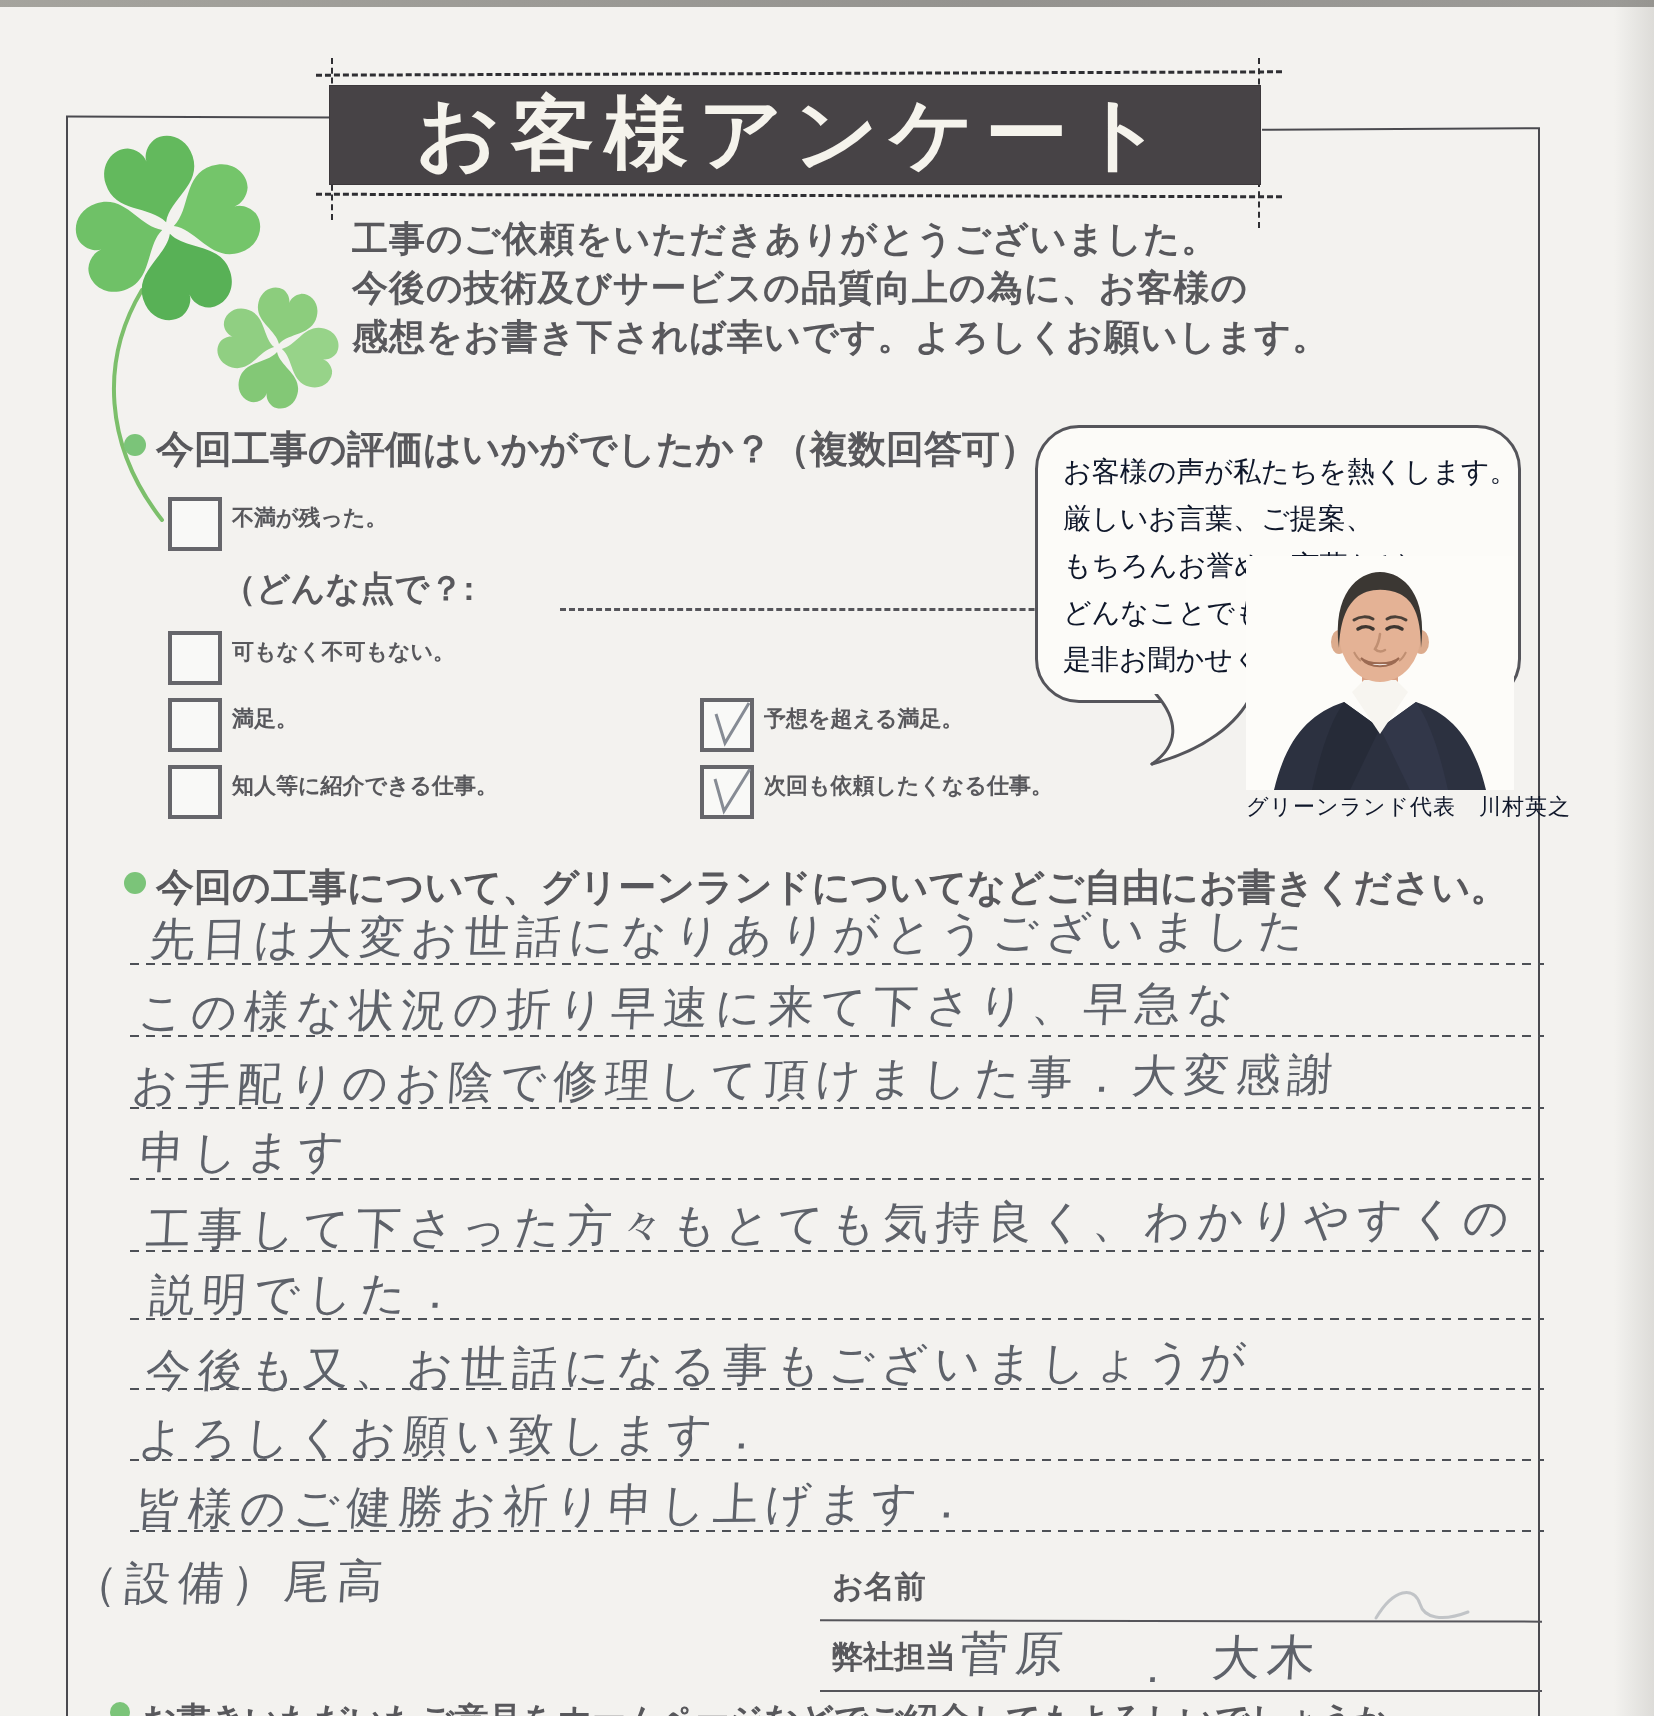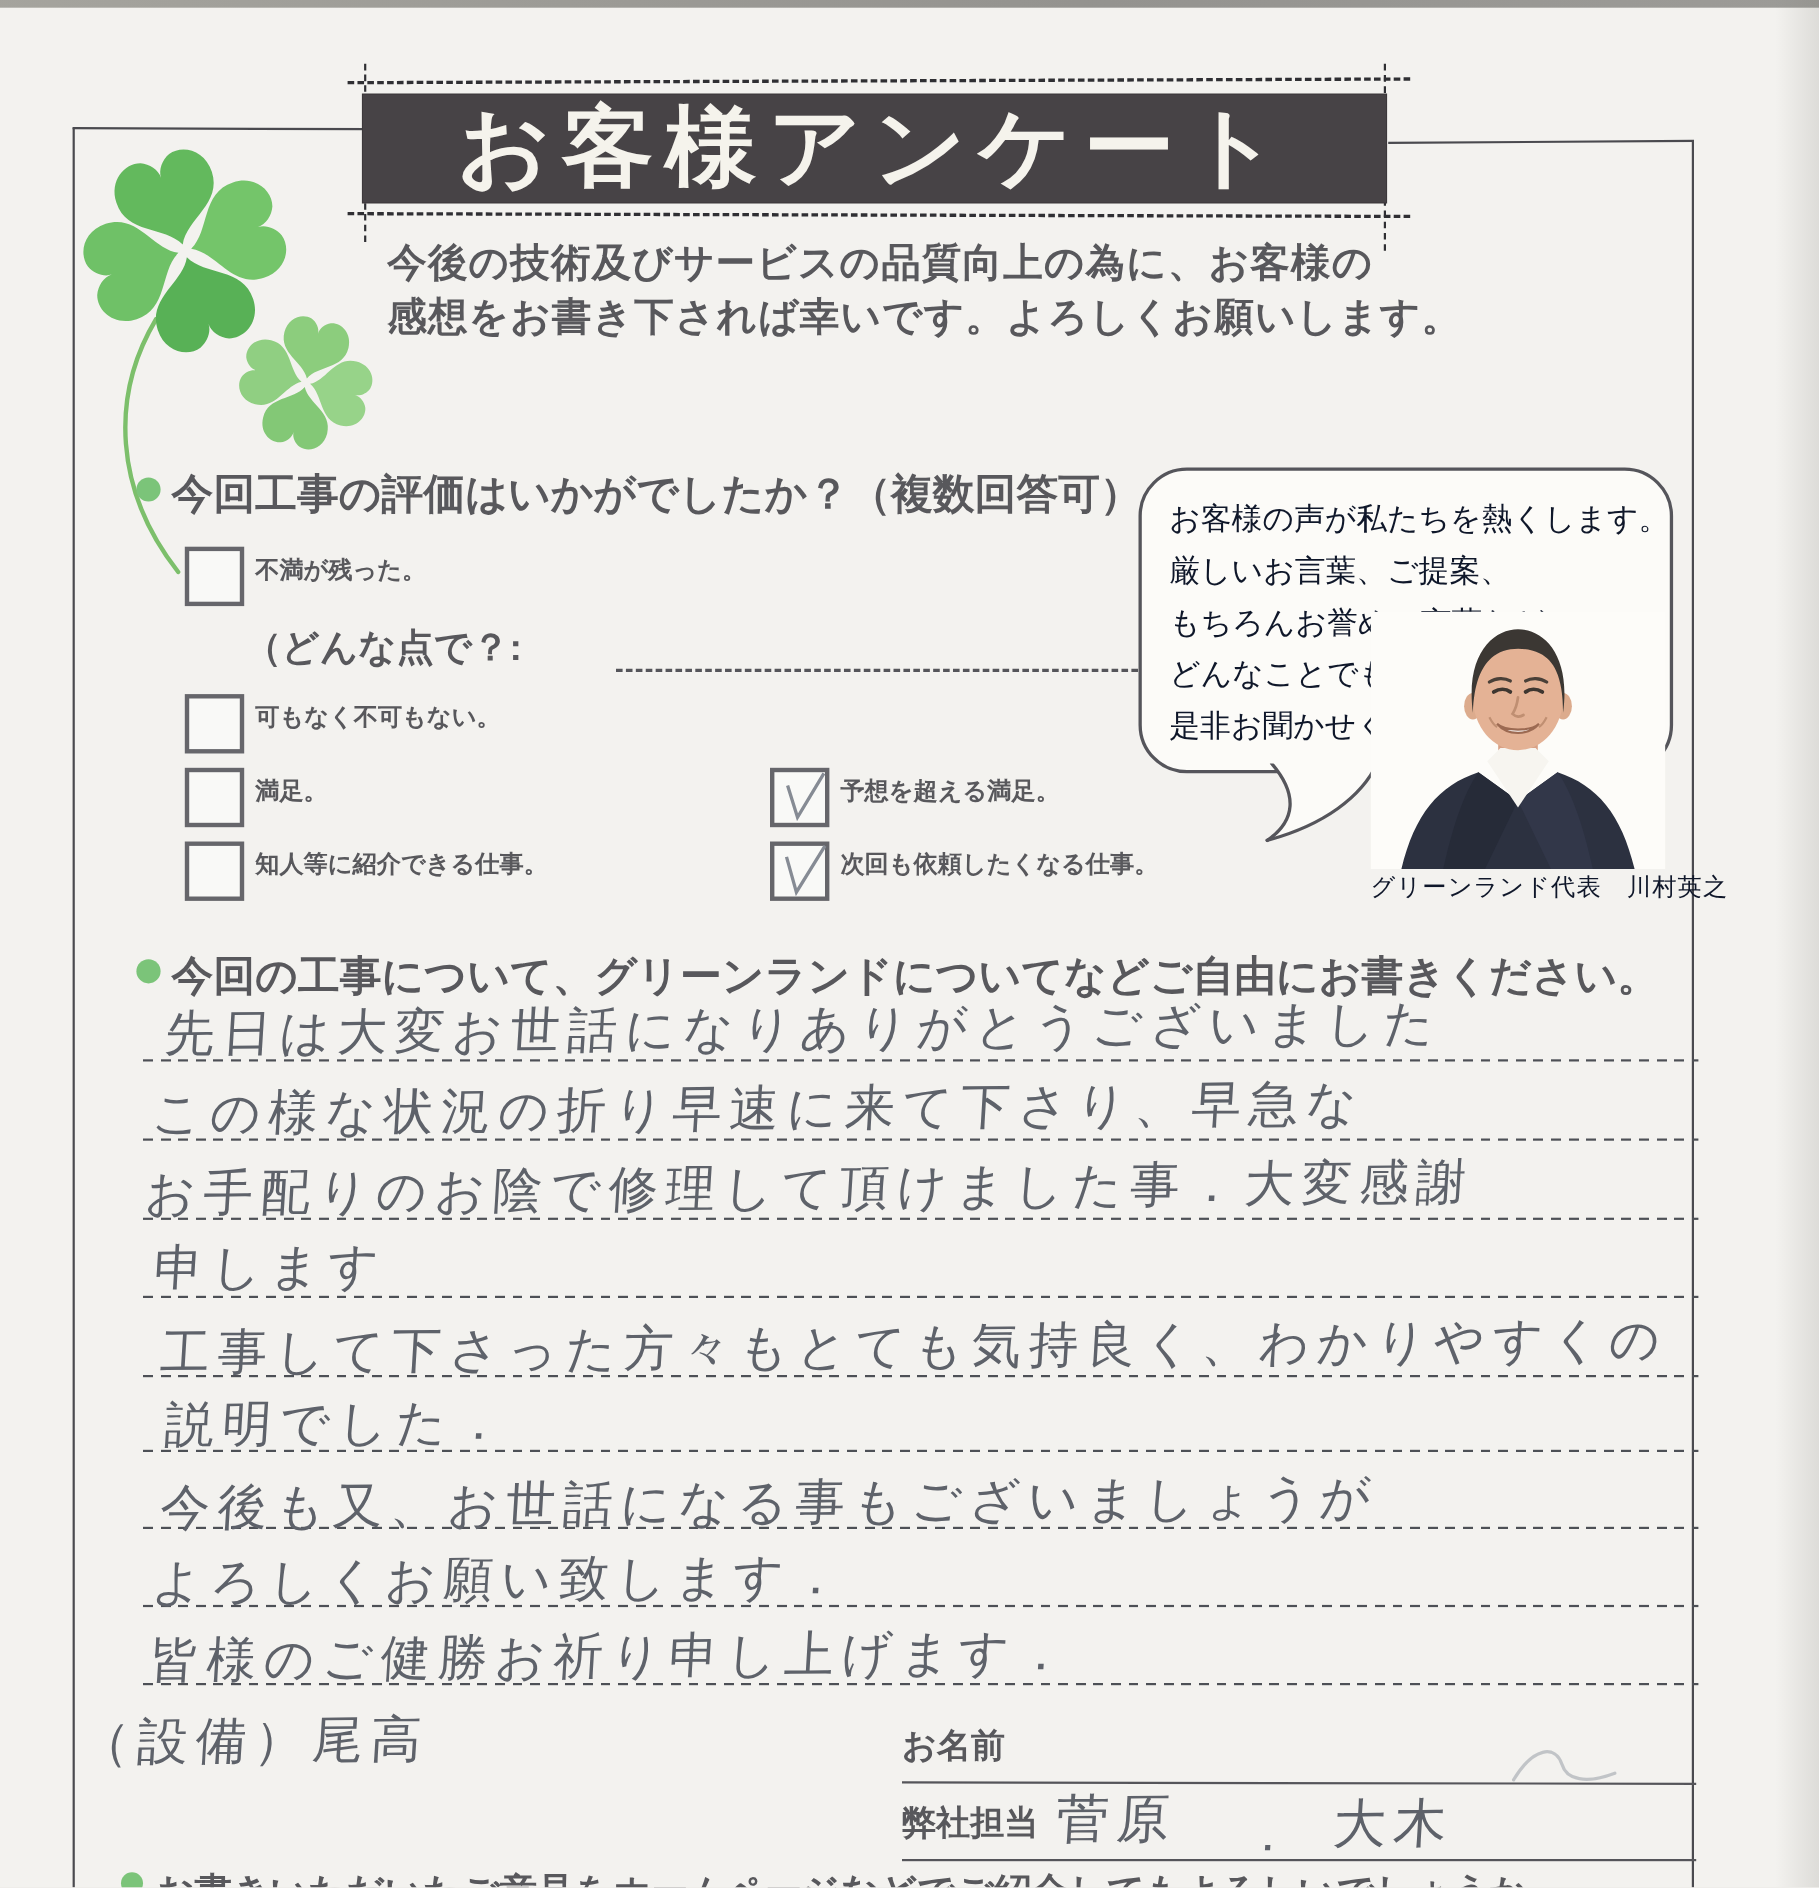--- a/index.html
+++ b/index.html
@@ -44,21 +44,21 @@
   .bubble{left:1035px;top:425px;width:480px;height:272px;background:#fcfbf8;border:3px solid #55555b;border-radius:44px;}
   .bubble-text{left:1063px;top:448px;font-size:28px;line-height:47px;color:#0f172a;font-weight:400;}
 
   .caption{left:1246px;top:792px;width:268px;text-align:center;font-size:22px;color:#0f172a;letter-spacing:1px;}
 
   
   .rule{left:130px;width:1414px;height:2px;background:repeating-linear-gradient(90deg,#4d5056 0 9px,rgba(0,0,0,0) 9px 16px);}
   .hw{color:#5e626a;font-weight:400;letter-spacing:7px;transform:rotate(-.5deg) skewX(-4deg);white-space:nowrap;font-size:45px;}
   .hw-big{font-size:48px;}
 
-  .flabel{font-size:31px;}
+  .flabel{font-size:31px;margin-left:12px;}
   .fline{height:2px;background:#55555a;}
 
   .clip-foot{font-size:34px;}
 </style>
 </head>
 <body>
 
 <div class="page">
 
   <div class="abs scan-top"></div>
@@ -90,20 +90,21 @@
     </g>
     <g transform="translate(220,220) rotate(14)">
       <use href="#petal" transform="rotate(0)" fill="#8ccd7d"></use>
       <use href="#petal" transform="rotate(90)" fill="#97d389"></use>
       <use href="#petal" transform="rotate(180)" fill="#83c876"></use>
       <use href="#petal" transform="rotate(270)" fill="#90cf82"></use>
     </g>
   </svg>
 
   <div class="abs intro print">
+    <div class="nowrap">工事のご依頼をいただきありがとうございました。</div>
     <div class="nowrap">今後の技術及びサービスの品質向上の為に、お客様の</div>
     <div class="nowrap">感想をお書き下されば幸いです。よろしくお願いします。</div>
   </div>
 
   <div class="abs bullet" style="left:124px;top:434px;"></div>
   <div class="abs print h1a nowrap">今回工事の評価はいかがでしたか？（複数回答可）</div>
 
   <div class="abs cb" style="left:168px;top:497px;">
     
   </div>

